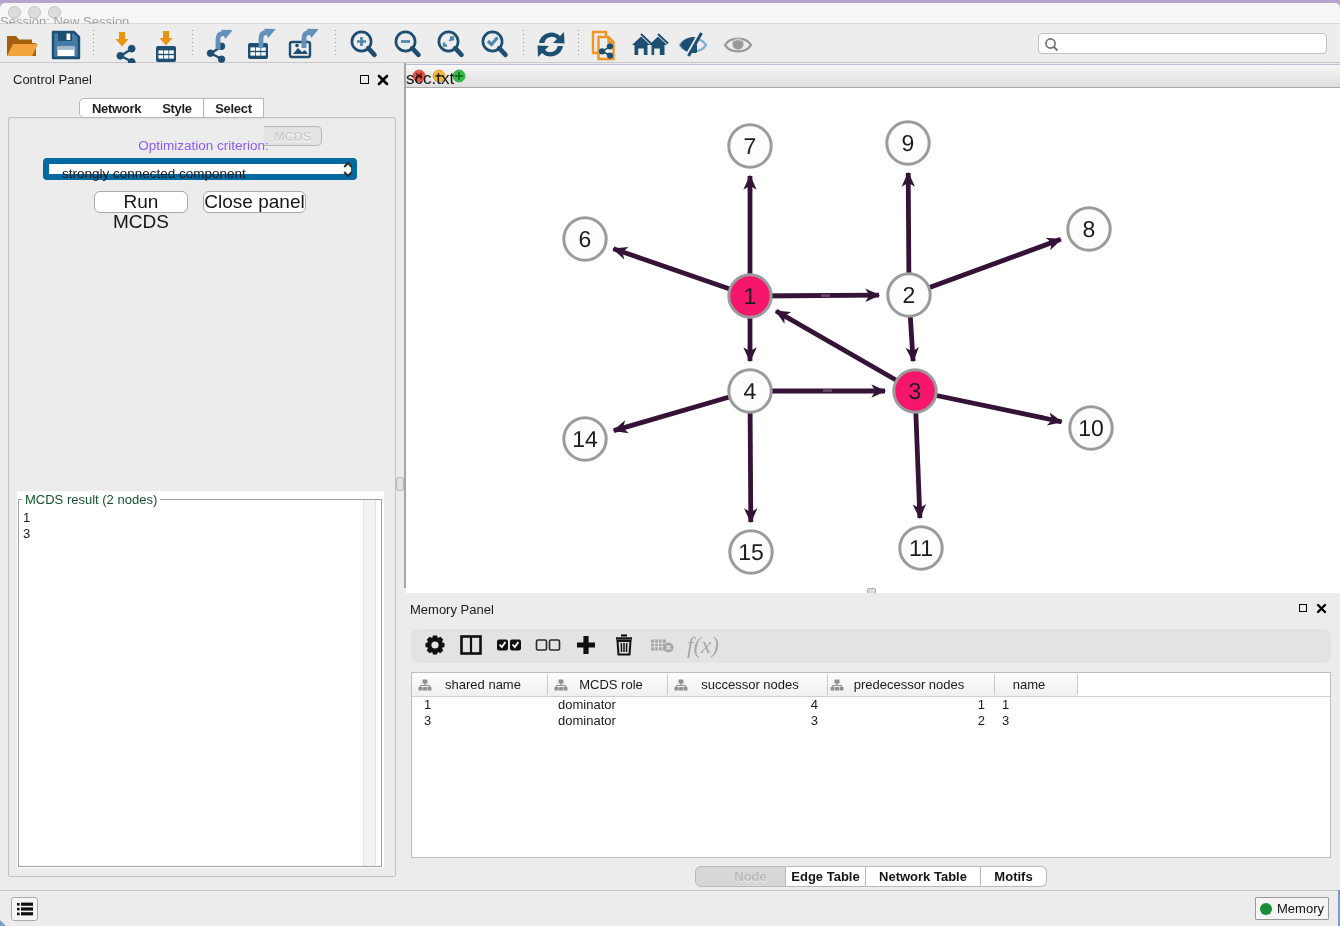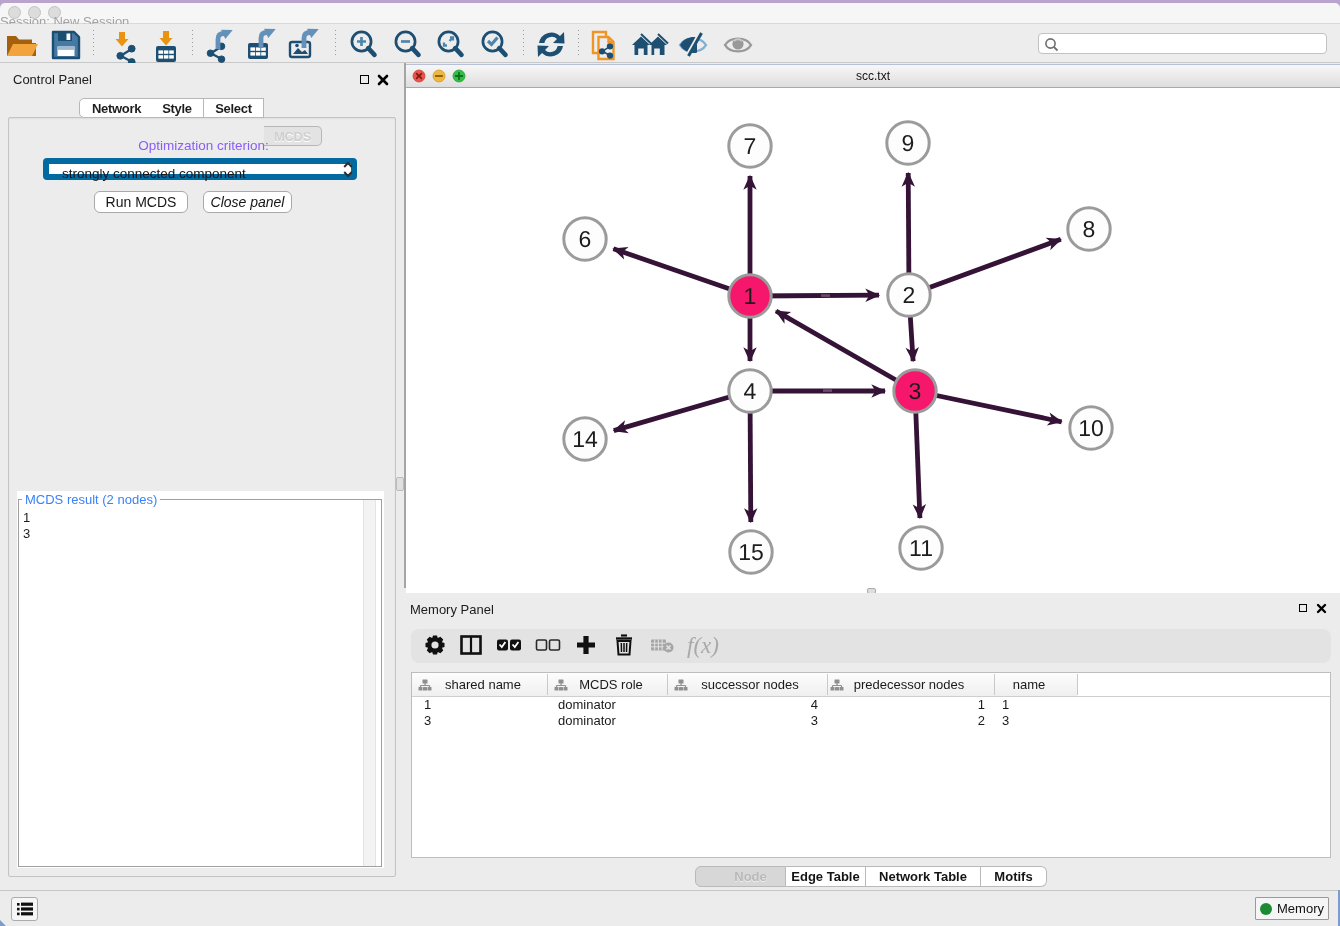--- a/index.html
+++ b/index.html
@@ -13,29 +13,29 @@
 #apptitle { top:6px; left:0; width:1340px; text-align:left; font-size:13px; color:#a3a3a3;margin-top:8px; }
 #toolbar { left:0; top:24px; width:1340px; height:39px; background:#eeedee; border-bottom:1px solid #c8c8c8; }
 .tsep { top:30px; height:27px; width:1px; background-image:linear-gradient(#9a9a9a 1px, transparent 1px); background-size:1px 4px; }
 #searchbox { left:1038px; top:33px; width:289px; height:21px; background:#fff; border:1px solid #c2c2c2; border-radius:4px; }
 
 #cpanel { left:0; top:63px; width:404px; height:827px; background:#ececec; }
 #cpanel-div { left:404px; top:63px; width:1.5px; height:525px; background:#a5a5a5; }
 .tab { position:absolute; top:98px; height:20px; background:#fff; border:1px solid #b7b7b7; font-size:13px; font-weight:700; letter-spacing:-0.3px; color:#1e1e1e; text-align:center; line-height:19px; }
 #cp-content { left:8px; top:117px; width:388px; height:760px; border:1px solid #c3c3c3; border-radius:2px; background:#ececec; box-shadow:inset 0 1px 2px rgba(0,0,0,0.06); }
 #dropdown { left:43px; top:158px; width:314px; height:22px; background:#fff; border:6px solid #0369a1; border-radius:4px; font-size:13.5px; color:#161616; line-height:20px; padding-left:13px; }
-.btn { position:absolute; top:191px; height:22px; background:#fff; border:1px solid #a9a9a9; border-radius:6px; font-size:14px; color:#161616; text-align:center; line-height:20px; }
+.btn { position:absolute; top:191px; height:22px; background:#fff; border:1px solid #a9a9a9; border-radius:6px; font-size:19px; color:#161616; text-align:center; line-height:20px; }
 #fieldset-white { left:17px; top:491px; width:367px; height:377px; background:#fff; }
 #fieldset-border { left:18px; top:499px; width:364px; height:368px; border:1px solid #9f9f9f; }
-#fieldset-legend { left:22px; top:492px; background:#fff; font-size:13px; color:#3b82f6; padding:0 3px; }
+#fieldset-legend { left:22px; top:492px; background:#fff; font-size:13px; color:#14532d; padding:0 3px; }
 #scrollstrip { left:363px; top:500px; width:13px; height:366px; background:#f3f3f3; border-left:1px solid #e4e4e4; border-right:1px solid #e4e4e4;}
 
 #netwin { left:406px; top:64px; width:934px; height:529px; border-top:1px solid #b7c0d6; background:#fff; }
 #nettitle { left:0; top:0; width:934px; height:23px; background:linear-gradient(#f7f7f7,#dedede); border-bottom:1px solid #a9a9a9; }
-#netname { top:4px; left:0; width:934px; text-align:center; font-size:12px; color:#111; }
+#netname { top:4px; left:0; width:934px; font-size:17px; color:#111; }
 
 #tpanel { left:405px; top:593px; width:935px; height:297px; background:#ececec; }
 #ttoolbar { left:6px; top:36px; width:920px; height:34px; background:#e3e3e3; border-radius:8px; }
 #ttable { left:6px; top:79px; width:920px; height:186px; background:#fff; border:1px solid #bdbdbd; }
 .td { position:absolute; font-size:13px; color:#1a1a1a; height:16px; line-height:16px;}
 .btab { position:absolute; top:273px; height:21px; background:#fff; border:1px solid #b9b9b9; font-size:13px; font-weight:700; color:#141414; text-align:center; line-height:20px; }
 
 #statusbar { left:0; top:890px; width:1340px; height:36px; background:#ececec; border-top:1px solid #c6c6c6; }
 #memorybtn { left:1255px; top:897px; width:74px; height:23px; background:#f5f5f5; border:1px solid #9a9a9a; border-radius:1px; font-size:13px; color:#111; text-align:center; line-height:21px; }
 #listbtn { left:11px; top:897px; width:27px; height:24px; background:#f6f6f6; border:1px solid #ababab; border-radius:3px; }
@@ -193,21 +193,21 @@
 <div class="tab" style="left:79px;width:75px;border-radius:5px 0 0 5px;">Network</div>
 <div class="tab" style="left:151px;width:53px;border-left:none;">Style</div>
 <div class="tab" style="left:204px;width:60px;border-left:none;">Select</div>
 <div class="tab" style="left:264px;width:58px;border-left:none;border-radius:0 5px 5px 0;background:#e3e3e3;color:#cfcfcf;text-shadow:0 1px 0 #fff;margin-top:28px;">MCDS</div>
 <div class="abs" style="left:8px;top:138px;width:391px;text-align:center;font-size:13.5px;color:#8b5cf6;">Optimization criterion:</div>
 <div id="dropdown" class="abs">strongly connected component</div>
 <svg class="abs" style="left:341px;top:161px;" width="14" height="17" viewBox="0 0 14 17">
     <path d="M3.2,6 L7,2 L10.8,6 M3.2,11 L7,15 L10.8,11" fill="none" stroke="#2e2e2e" stroke-width="2"></path>
   </svg>
 <div class="btn" style="left:94px;width:94px;">Run MCDS</div>
-<div class="btn" style="left:203px;width:89px;font-style:italic;">Close panel</div>
+<div class="btn" style="left:203px;width:103px;">Close panel</div>
 <div id="fieldset-white" class="abs"></div>
 <div id="fieldset-border" class="abs"></div>
 <div id="fieldset-legend" class="abs">MCDS result (2 nodes)</div>
 <div id="scrollstrip" class="abs"></div>
 <div class="abs txt13" style="left:23px;top:510px;">1</div>
 <div class="abs txt13" style="left:23px;top:526px;">3</div>
 
 <div id="netwin" class="abs">
   <div id="nettitle" class="abs"></div>
   <svg class="abs" style="left:6px;top:4px;" width="55" height="14" viewBox="0 0 55 14">

